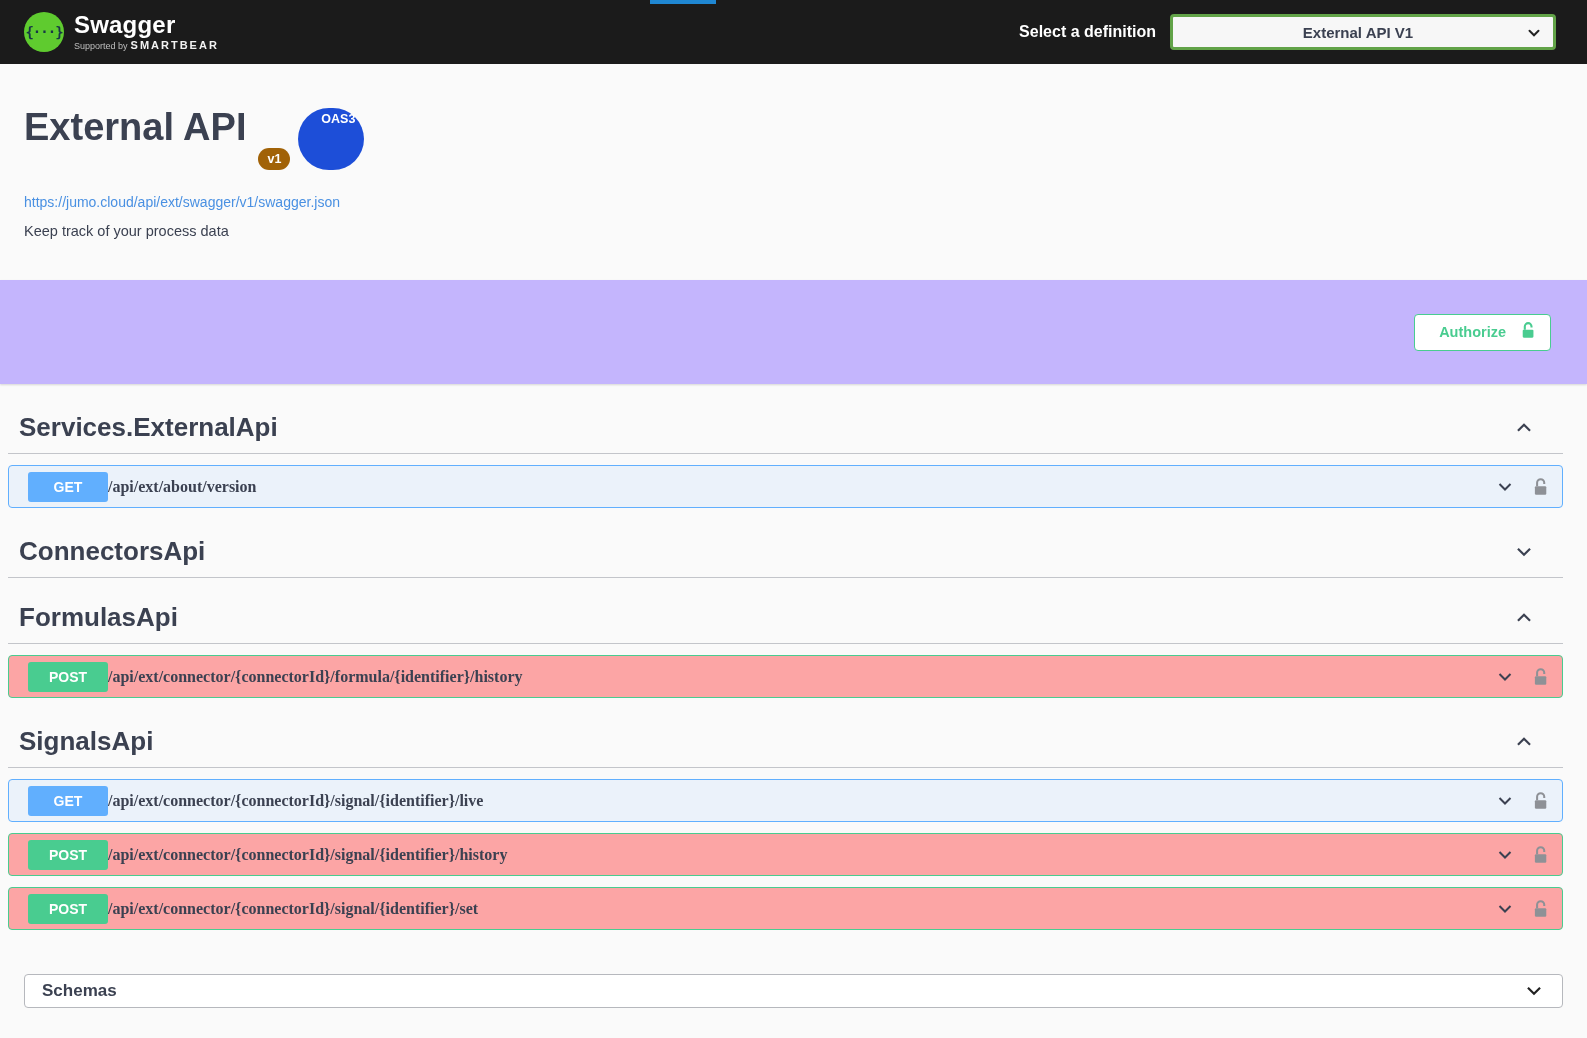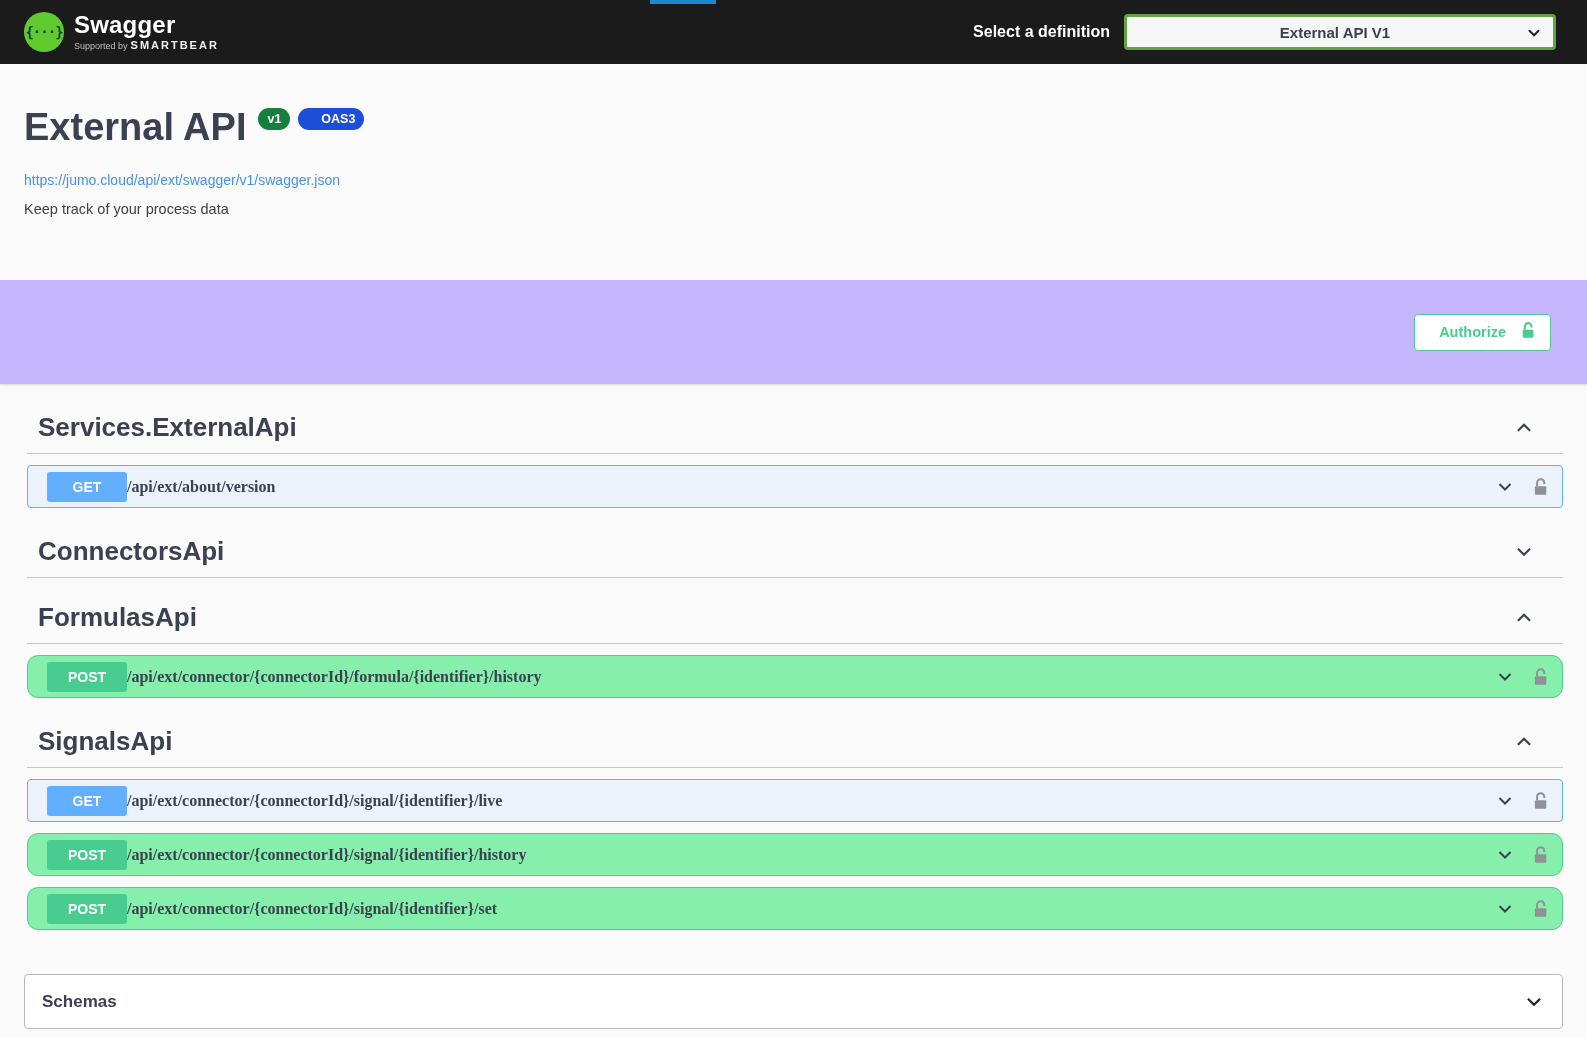--- a/index.html
+++ b/index.html
@@ -35,21 +35,21 @@
     letter-spacing:-1px;
   }
   .logo-texts { display:flex; flex-direction:column; }
   .logo-title { color:#ffffff; font-size:24px; font-weight:700; letter-spacing:0.2px; line-height:24px; }
   .logo-tagline { margin-top:2px; font-size:9px; color:#bfbfbf; }
   .logo-tagline b { color:#f2f2f2; font-size:11px; letter-spacing:2px; margin-left:3px; }
 
   .def-wrap { display:flex; align-items:center; gap:14px; }
   .def-label { color:#ffffff; font-weight:700; font-size:16px;text-align:center; }
   .def-select {
-    width:432px; height:36px;
+    width:386px; height:36px;
     background:#f7f7f7;
     border:3px solid #62a348;
     border-radius:4px;
     display:flex; align-items:center;
     cursor:pointer;
     position:relative;
   }
   .def-select .value {
     flex:1; text-align:center;
     font-weight:700; font-size:15px; color:#3b4151;
@@ -58,21 +58,21 @@
   .def-select .caret { position:absolute; right:10px; top:7px; }
 
   
   .info { padding:42px 24px 0 24px; height:216px; background:#fafafa; }
   .info h1 { display:flex; align-items:flex-start; font-size:38px; font-weight:700; color:#3b4151; line-height:42px; }
   .badges { display:flex; gap:8px; margin-left:12px; margin-top:2px; }
   .badge {
     color:#fff; font-size:12.5px; font-weight:700;
     padding:4px 9px; border-radius:57px; line-height:14px;
   }
-  .badge.version { background:#15803d; }
+  .badge.version { background:#a16207;margin-top:40px; }
   .badge.oas { background:#1d4ed8;padding-left:23px; }
   .spec-link { display:inline-block; margin-top:24px; font-size:14px; color:#4990e2; text-decoration:none; cursor:pointer; }
   .description { margin-top:12px; font-size:14.5px; color:#3b4151; }
 
   
   .scheme-container {
     background:#c4b5fd;
     height:104px;
     box-shadow:0 1px 2px 0 rgba(0,0,0,.15);
     display:flex; align-items:center; justify-content:flex-end;
@@ -85,39 +85,39 @@
     color:#49cc90;
     border-radius:4px;
     font-weight:700; font-size:14.5px;
     font-family:"Liberation Sans", sans-serif;
     padding:9px 14px 9px 24px;
     height:37px;
     cursor:pointer;
   }
 
   
-  .main { padding:12px 24px 0 27px; }
+  .main { padding:12px 24px 0 8px; }
   .opblock-tag {
     display:flex; align-items:center; justify-content:space-between;
     padding:10px 28px 10px 11px;
     border-bottom:1px solid #c3c5ca;
     cursor:pointer;
     margin-top:6px;
   }
   .opblock-tag h3 { font-size:26px; font-weight:700; color:#3b4151; }
 
   .opblock {
     display:flex; align-items:center;
     height:43px;
     border-radius:4px;
     margin:11px 0 4px 0;
     border:1px solid;
   }
   .opblock.get  { background:#ebf2fa; border-color:#61affe; }
-  .opblock.post { background:#86efac; border-color:#49cc90;border-radius:11px; }
+  .opblock.post { background:#fca5a5; border-color:#49cc90; }
   .method-badge {
     min-width:80px; text-align:center;
     font-weight:700; font-size:14px; color:#ffffff;
     border-radius:3px; padding:7px 0;
     margin-left:19px;
     cursor:pointer;
   }
   .get  .method-badge { background:#61affe; }
   .post .method-badge { background:#49cc90; }
   .op-path {
@@ -128,21 +128,21 @@
     cursor:pointer;
   }
   .op-icons { display:flex; align-items:center; gap:17px; margin-right:13px; }
   .icon-btn { background:none; border:none; cursor:pointer; display:flex; align-items:center; padding:0; }
 
   .section-gap { height:8px; }
 
   
   .models {
     margin:44px 24px 0 24px;
-    height:55px;
+    height:34px;
     background:#ffffff;
     border:1px solid #b6b8bd;
     border-radius:4px;
     display:flex; align-items:center; justify-content:space-between;
     padding:0 17px;
     cursor:pointer;
   }
   .models h4 { font-size:17px; font-weight:700; color:#3b4151; }
 </style>
 </head>

